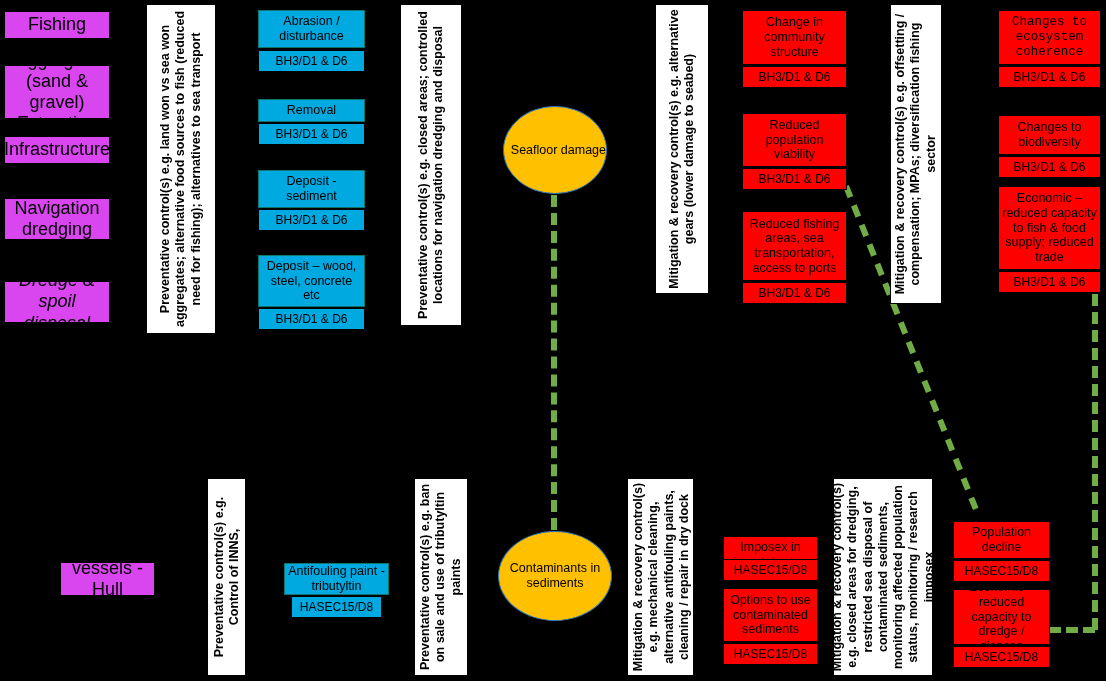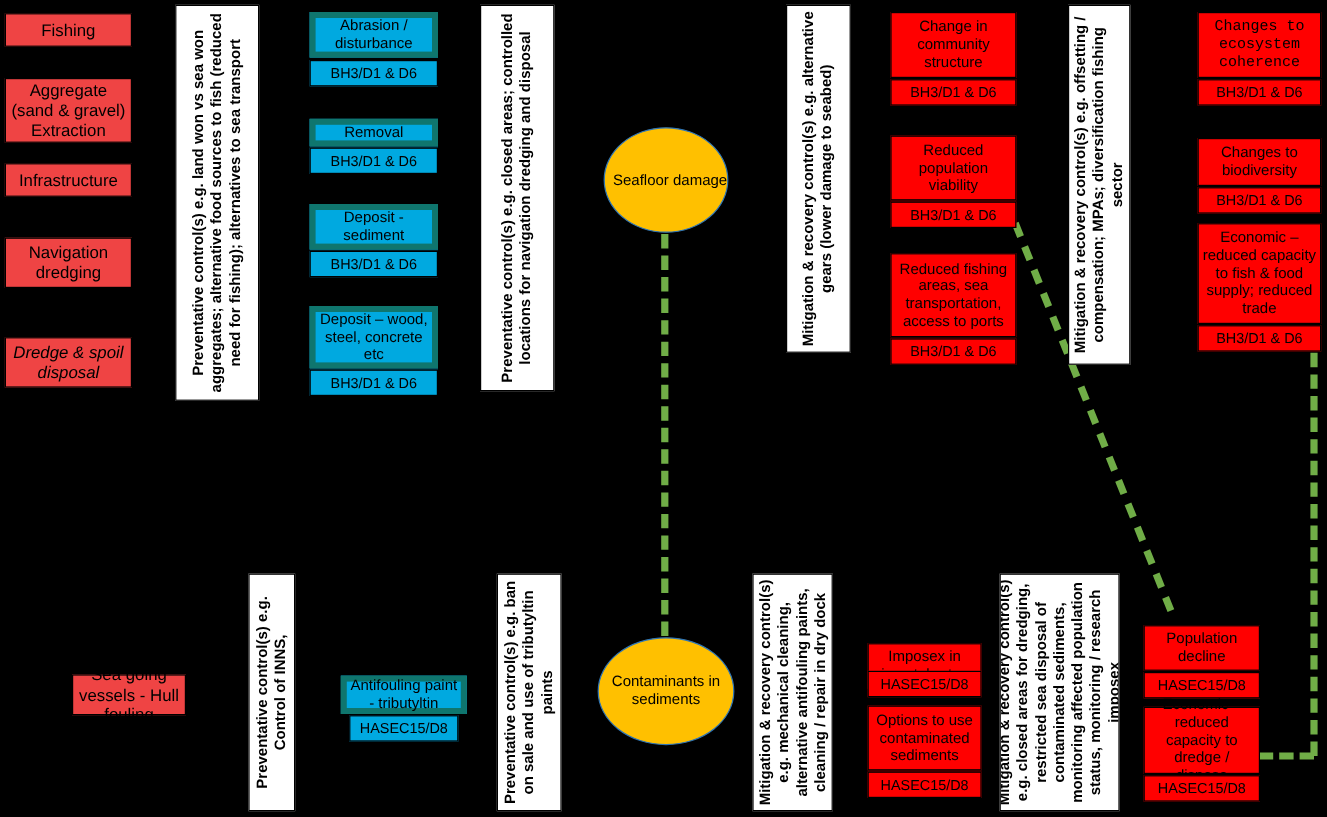--- a/index.html
+++ b/index.html
@@ -7,28 +7,28 @@
     width:1106px;height:681px;position:relative;overflow:hidden;
     font-family:"Liberation Sans", sans-serif;
     color:#000;
   }
   #canvas{position:absolute;left:0;top:0;width:1106px;height:681px;}
 
   .node{position:absolute;box-sizing:border-box;display:flex;align-items:center;justify-content:center;text-align:center;line-height:1.18;}
 
   
   .activity{
-    background:#ef4444;border:1px solid #000;
-    font-size:14px;padding:2px 4px;
+    background:#d946ef;border:1px solid #000;
+    font-size:18px;padding:2px 4px;
   }
   .activity.italic{font-style:italic;}
 
   
   .pressure{
-    background:#00A9E0;border:5px solid #0f766e;
+    background:#00A9E0;border:1px solid #0f766e;
     font-size:12.5px;padding:2px 3px;
   }
   .pressure-code{
     background:#00A9E0;border:1px solid #000;
     font-size:12px;padding:1px 3px;
   }
 
   
   .consequence{
     background:#FF0000;border:1px solid #000;

